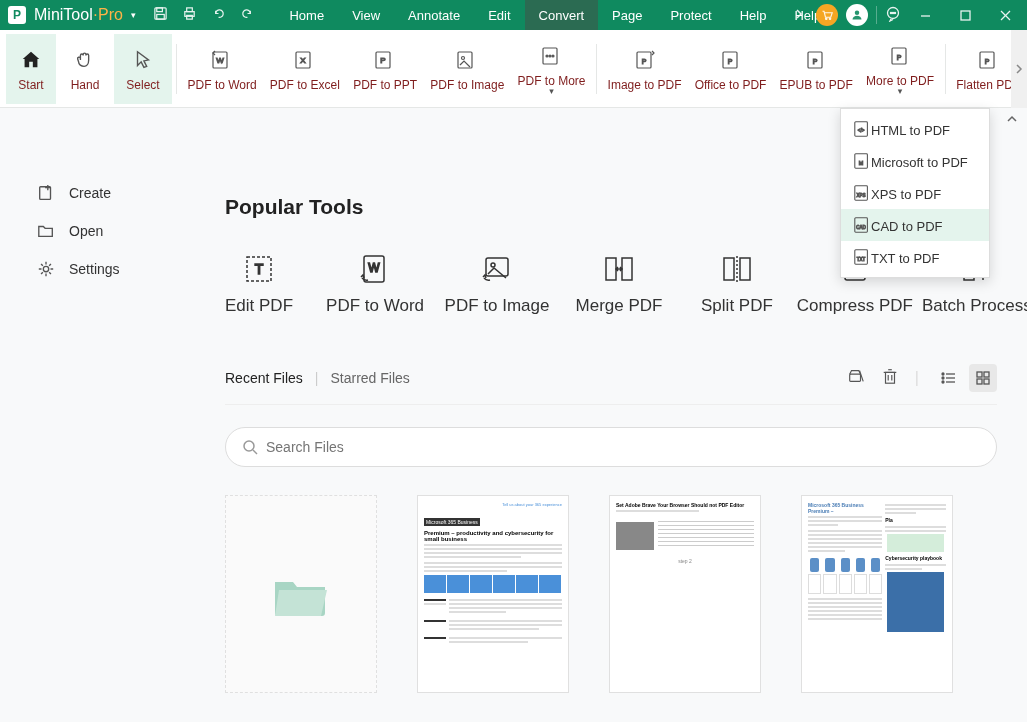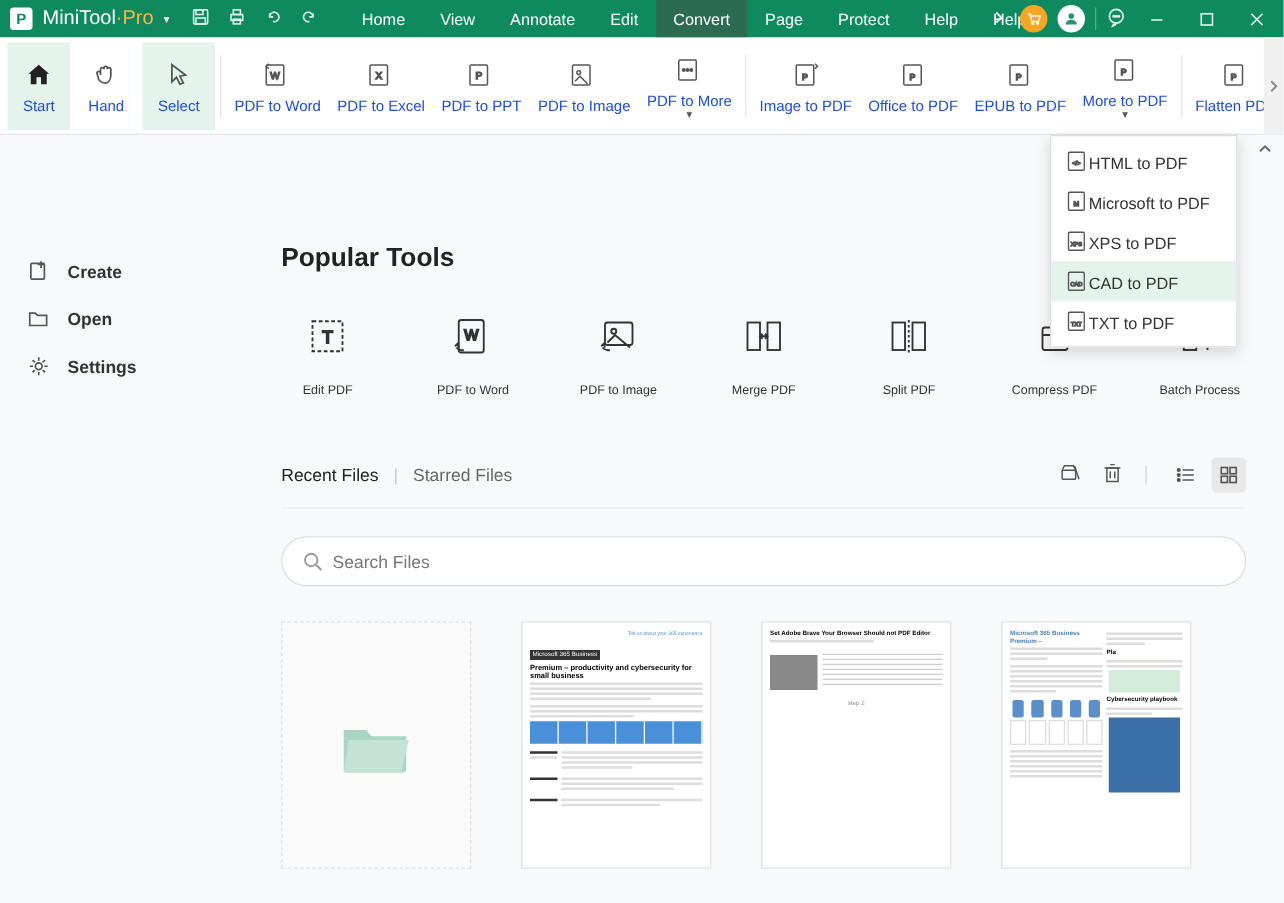--- a/index.html
+++ b/index.html
@@ -19,42 +19,42 @@
 .titlebar-right { position: absolute; right: 0; display: flex; align-items: center; gap: 8px; padding-right: 6px; }
 .circle-btn { width: 22px; height: 22px; border-radius: 50%; background: #fff; display: flex; align-items: center; justify-content: center; }
 .winbtn { width: 32px; height: 30px; display: flex; align-items: center; justify-content: center; }
 
 
 .ribbon { height: 78px; background: #fff; border-bottom: 1px solid #e5e7e6; display: flex; align-items: center; position: relative; }
 .ribbon-tool { display: flex; flex-direction: column; align-items: center; justify-content: center; height: 70px; padding: 0 8px; cursor: pointer; min-width: 58px; }
 .ribbon-tool.start { background: #e4f4ed; min-width: 50px; margin-left: 6px; }
 .ribbon-tool.select { background: #e4f4ed; }
 .ribbon-tool .icon { height: 28px; display: flex; align-items: center; justify-content: center; }
-.ribbon-tool .label { font-size: 12px; color: #1d4ed8; margin-top: 4px; white-space: nowrap; }
+.ribbon-tool .label { font-size: 12px; color: #7f1d1d; margin-top: 4px; white-space: nowrap; }
 .ribbon-sep { width: 1px; height: 50px; background: #e5e7e6; margin: 0 4px; }
 .ribbon-scroll { position: absolute; right: 0; top: 0; width: 16px; height: 78px; background: #f0f0f0; display:flex; align-items:center; justify-content:center;}
 
 
 .dropdown { position: absolute; top: 108px; left: 840px; width: 150px; background: #fff; border: 1px solid #ddd; box-shadow: 0 4px 12px rgba(0,0,0,0.15); z-index: 100; padding: 4px 0;}
 .dropdown-item { display: flex; align-items: flex-end; padding: 7px 12px; font-size: 13px; color: #333; cursor: pointer; }
 .dropdown-item.hover { background: #e4f4ed; }
 .dropdown-item svg { flex-shrink: 0; }
 .expand-collapse { position: absolute; top: 112px; right: 8px; }
 
 
-.sidebar { position: absolute; left: 0; top: 168px; width: 180px; padding: 30px 0 0 22px; font-weight: bold; }
+.sidebar { position: absolute; left: 0; top: 144px; width: 180px; padding: 30px 0 0 37px; }
 .sidebar-item { display: flex; align-items: center; gap: 14px; padding: 10px 0; font-size: 14px; color: #333; cursor: pointer; }
 
 
 .main { position: absolute; left: 225px; top: 195px; right: 30px; }
 .section-title { font-size: 21px; font-weight: 600; color: #222; margin-bottom: 30px; }
 .tools-row { display: flex; gap: 42px; }
 .tool-card { display: flex; flex-direction: column; align-items: center; cursor: pointer; width: 80px;}
 .tool-card .ticon { width: 40px; height: 40px; display: flex; align-items: center; justify-content: center; }
-.tool-card .tlabel { font-size: 10px; color: #333; margin-top: 18px; white-space: nowrap; }
+.tool-card .tlabel { font-size: 17px; color: #333; margin-top: 7px; white-space: nowrap; }
 
 .files-header { display: flex; align-items: center; margin-top: 48px; }
 .files-tabs { display: flex; align-items: center; gap: 12px; font-size: 14px; }
 .files-tab { color: #666; cursor: pointer; }
 .files-tab.active { color: #222; font-weight: 400; }
 .files-sep { color: #ccc; }
 .files-actions { margin-left: auto; display: flex; align-items: center; gap: 16px; }
 .view-toggle { display:flex; gap:6px; align-items:center;}
 .view-btn { width:28px; height:28px; display:flex; align-items:center; justify-content:center; border-radius:4px;}
 .view-btn.active { background:#e8e8e8; }

